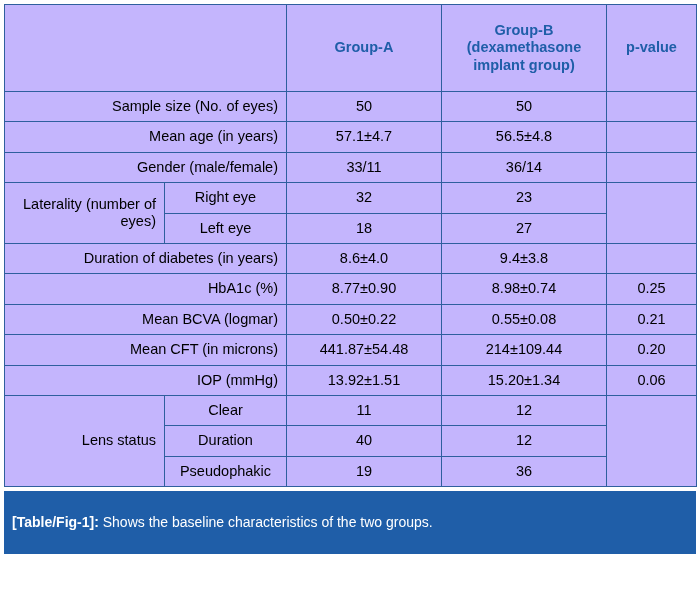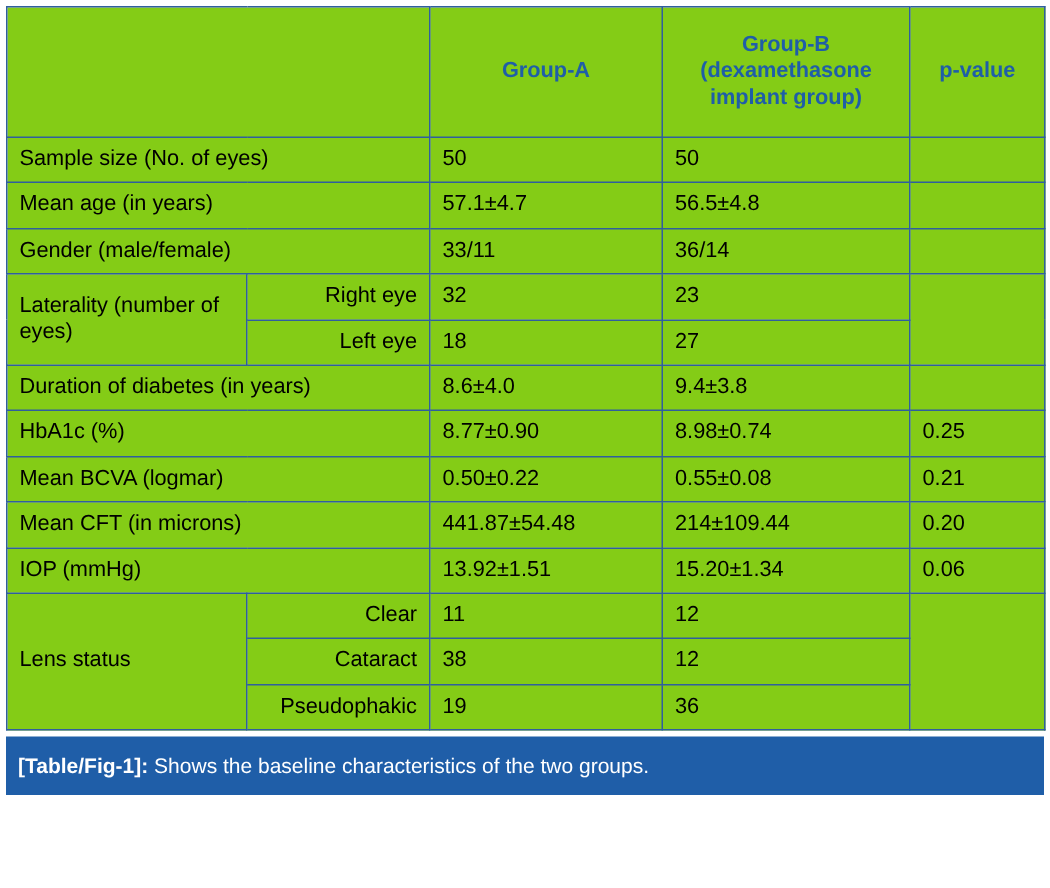--- a/index.html
+++ b/index.html
@@ -26,51 +26,52 @@
     border-collapse: collapse;
     table-layout: fixed;
     border: 1px solid #2f5f9e;
   }
   table.data td {
     border: 1px solid #2f5f9e;
     padding: 6px 8px;
     font-size: 14.5px;
     line-height: 1.2;
     vertical-align: middle;
-    background: #84cc16;
+    background: #c4b5fd;
   }
   .hdr td {
     color: #1f5ea8;
     font-weight: bold;
     text-align: center;
     font-size: 15px;
     height: 74px;
     vertical-align: bottom;
     padding-bottom: 10px;
   }
   .hdr td.blank {
     border-top: 1px solid #2f5f9e;
   }
   .label {
-    text-align: left;
+    text-align: right;
   }
   .num {
+    text-align: center;
   }
   .sub {
-    text-align: right;
+    text-align: center;
     padding-left: 10px;
   }
   .caption {
     margin-top: 4px;
     width: 692px;
     box-sizing: border-box;
     background: #1f5ea8;
     color: #ffffff;
     font-size: 14px;
-    padding: 11px 8px;
+    padding: 23px 8px;
     line-height: 1.2;
   }
   .caption b {
     font-weight: bold;
   }
   .caption .cap-text {
     font-weight: normal;
   }
   
   col.c1 { width: 160px; }
@@ -176,22 +177,22 @@
 
       <tr>
         <td class="label" rowspan="3">Lens status</td>
         <td class="sub">Clear</td>
         <td class="num">11</td>
         <td class="num">12</td>
         <td class="num" rowspan="3"></td>
       </tr>
 
       <tr>
-        <td class="sub">Cataract</td>
-        <td class="num">38</td>
+        <td class="sub">Duration</td>
+        <td class="num">40</td>
         <td class="num">12</td>
       </tr>
 
       <tr>
         <td class="sub">Pseudophakic</td>
         <td class="num">19</td>
         <td class="num">36</td>
       </tr>
     </tbody>
   </table>

